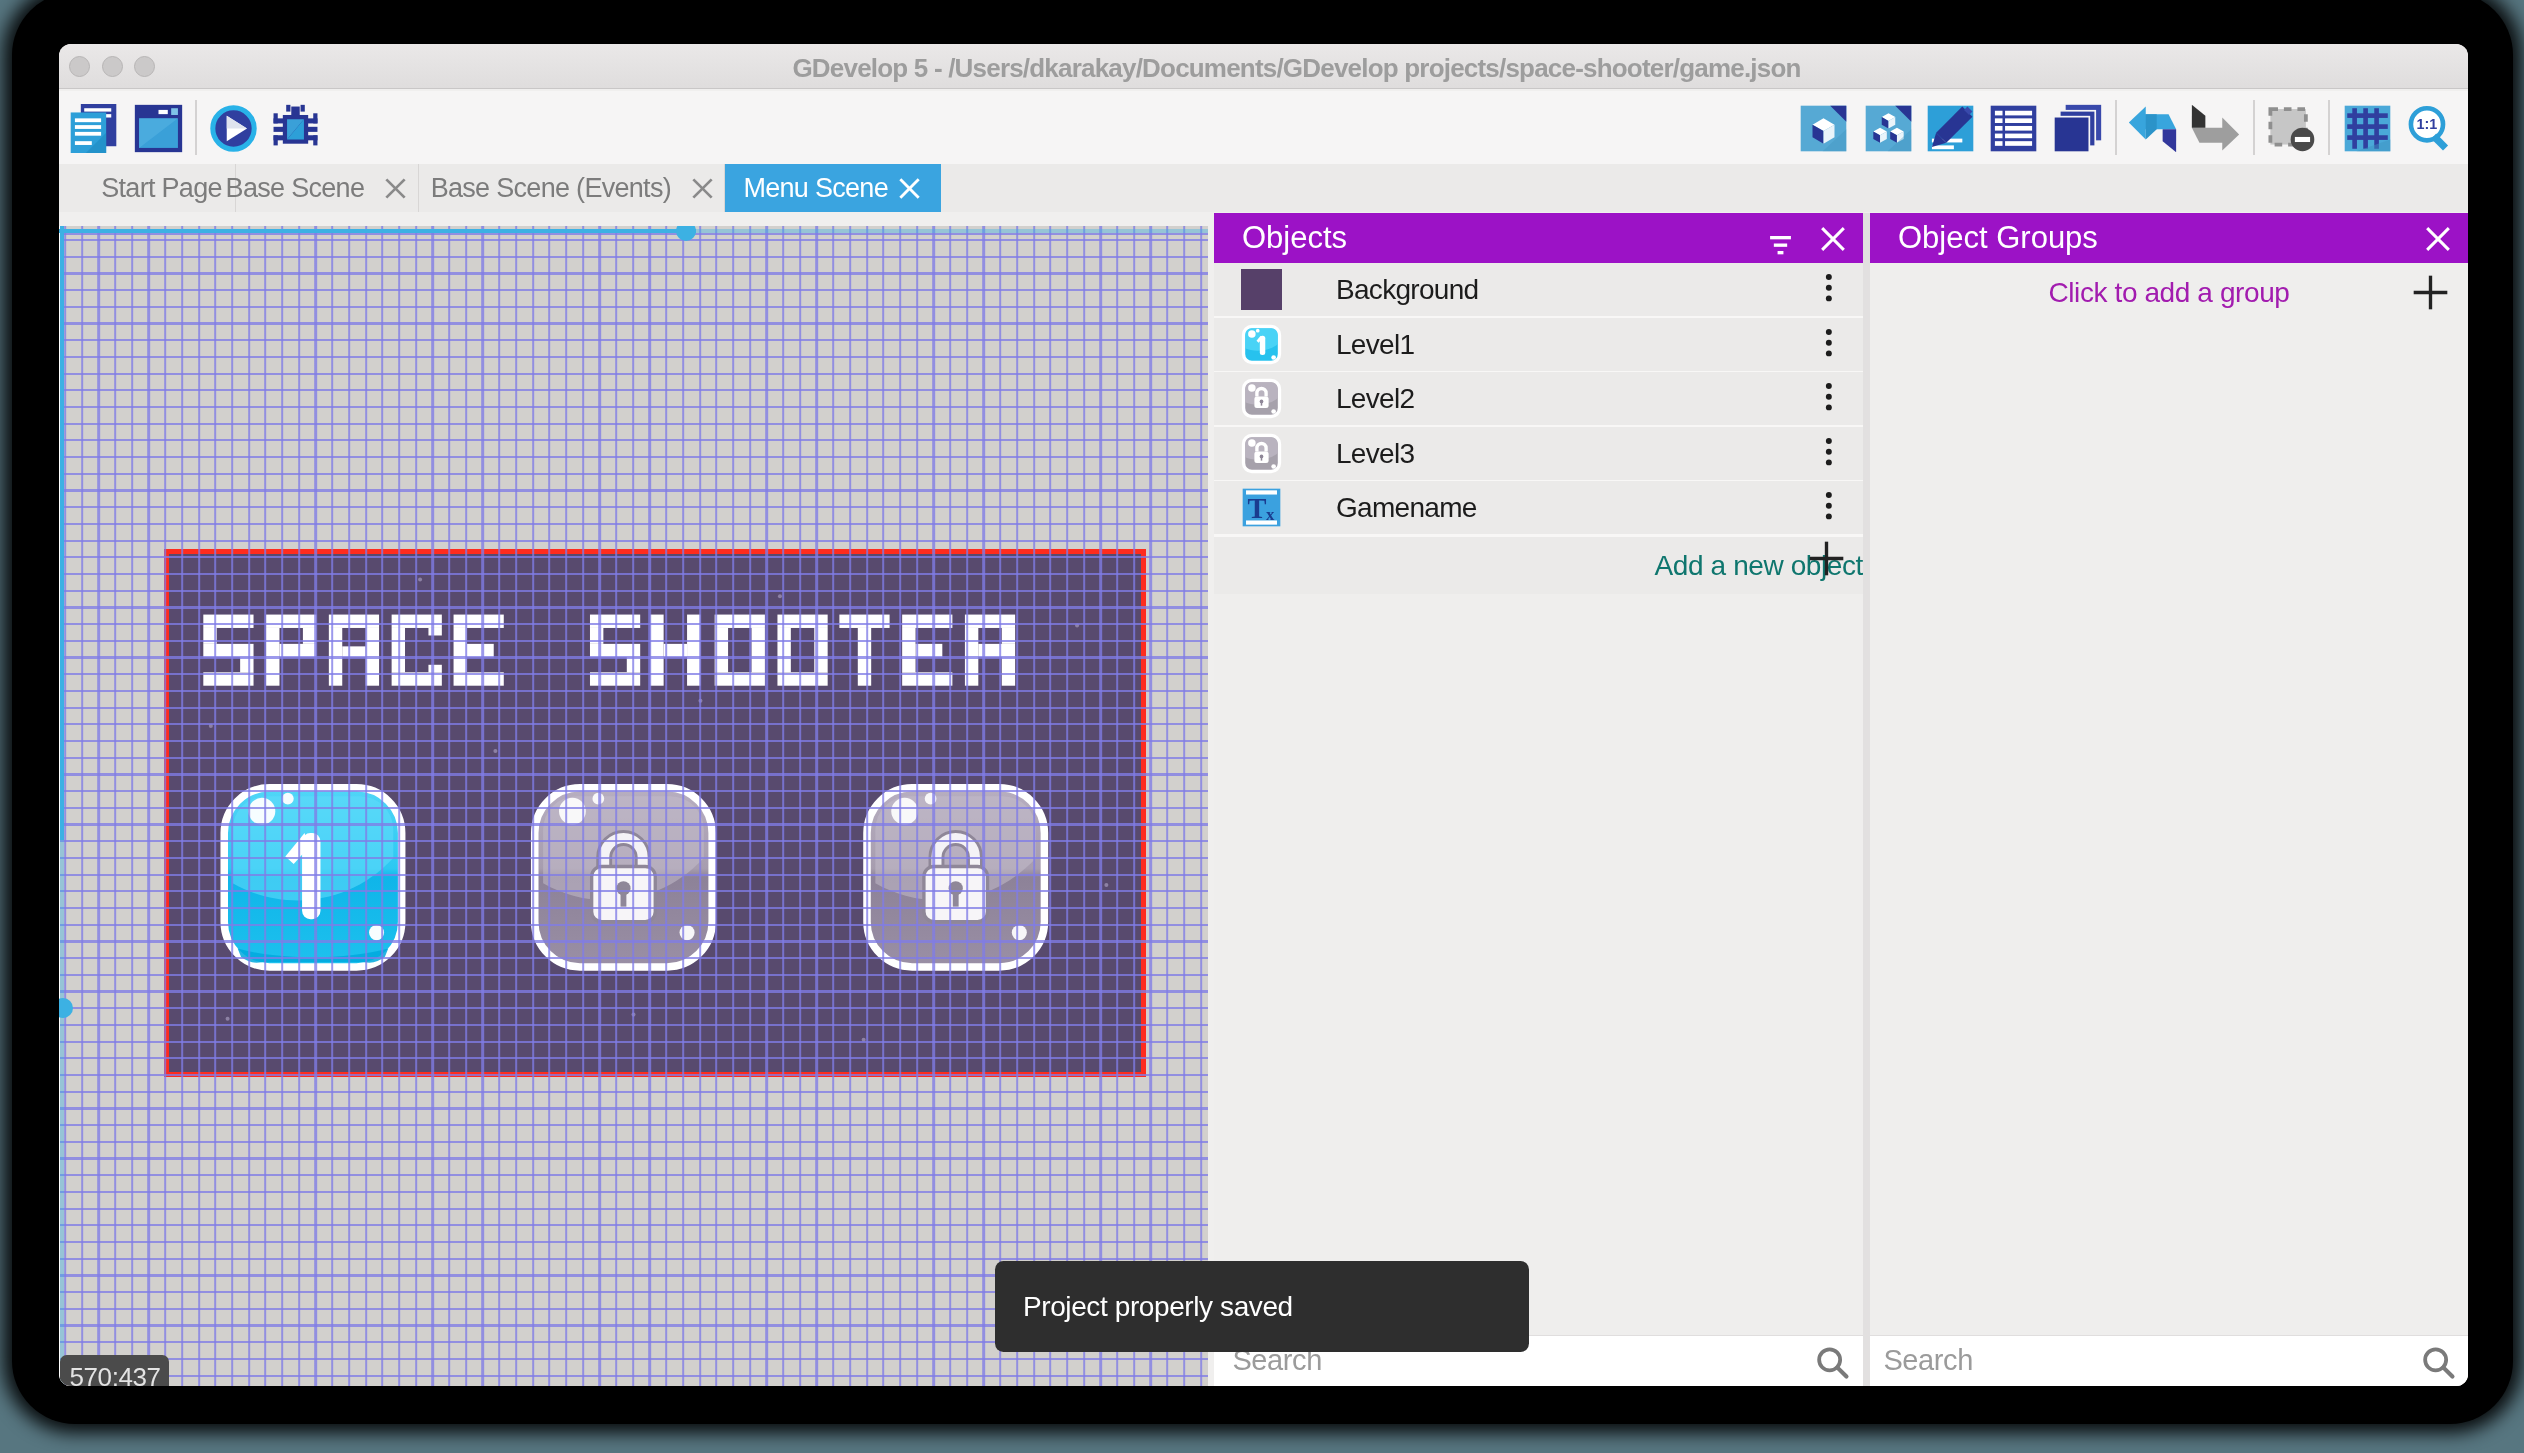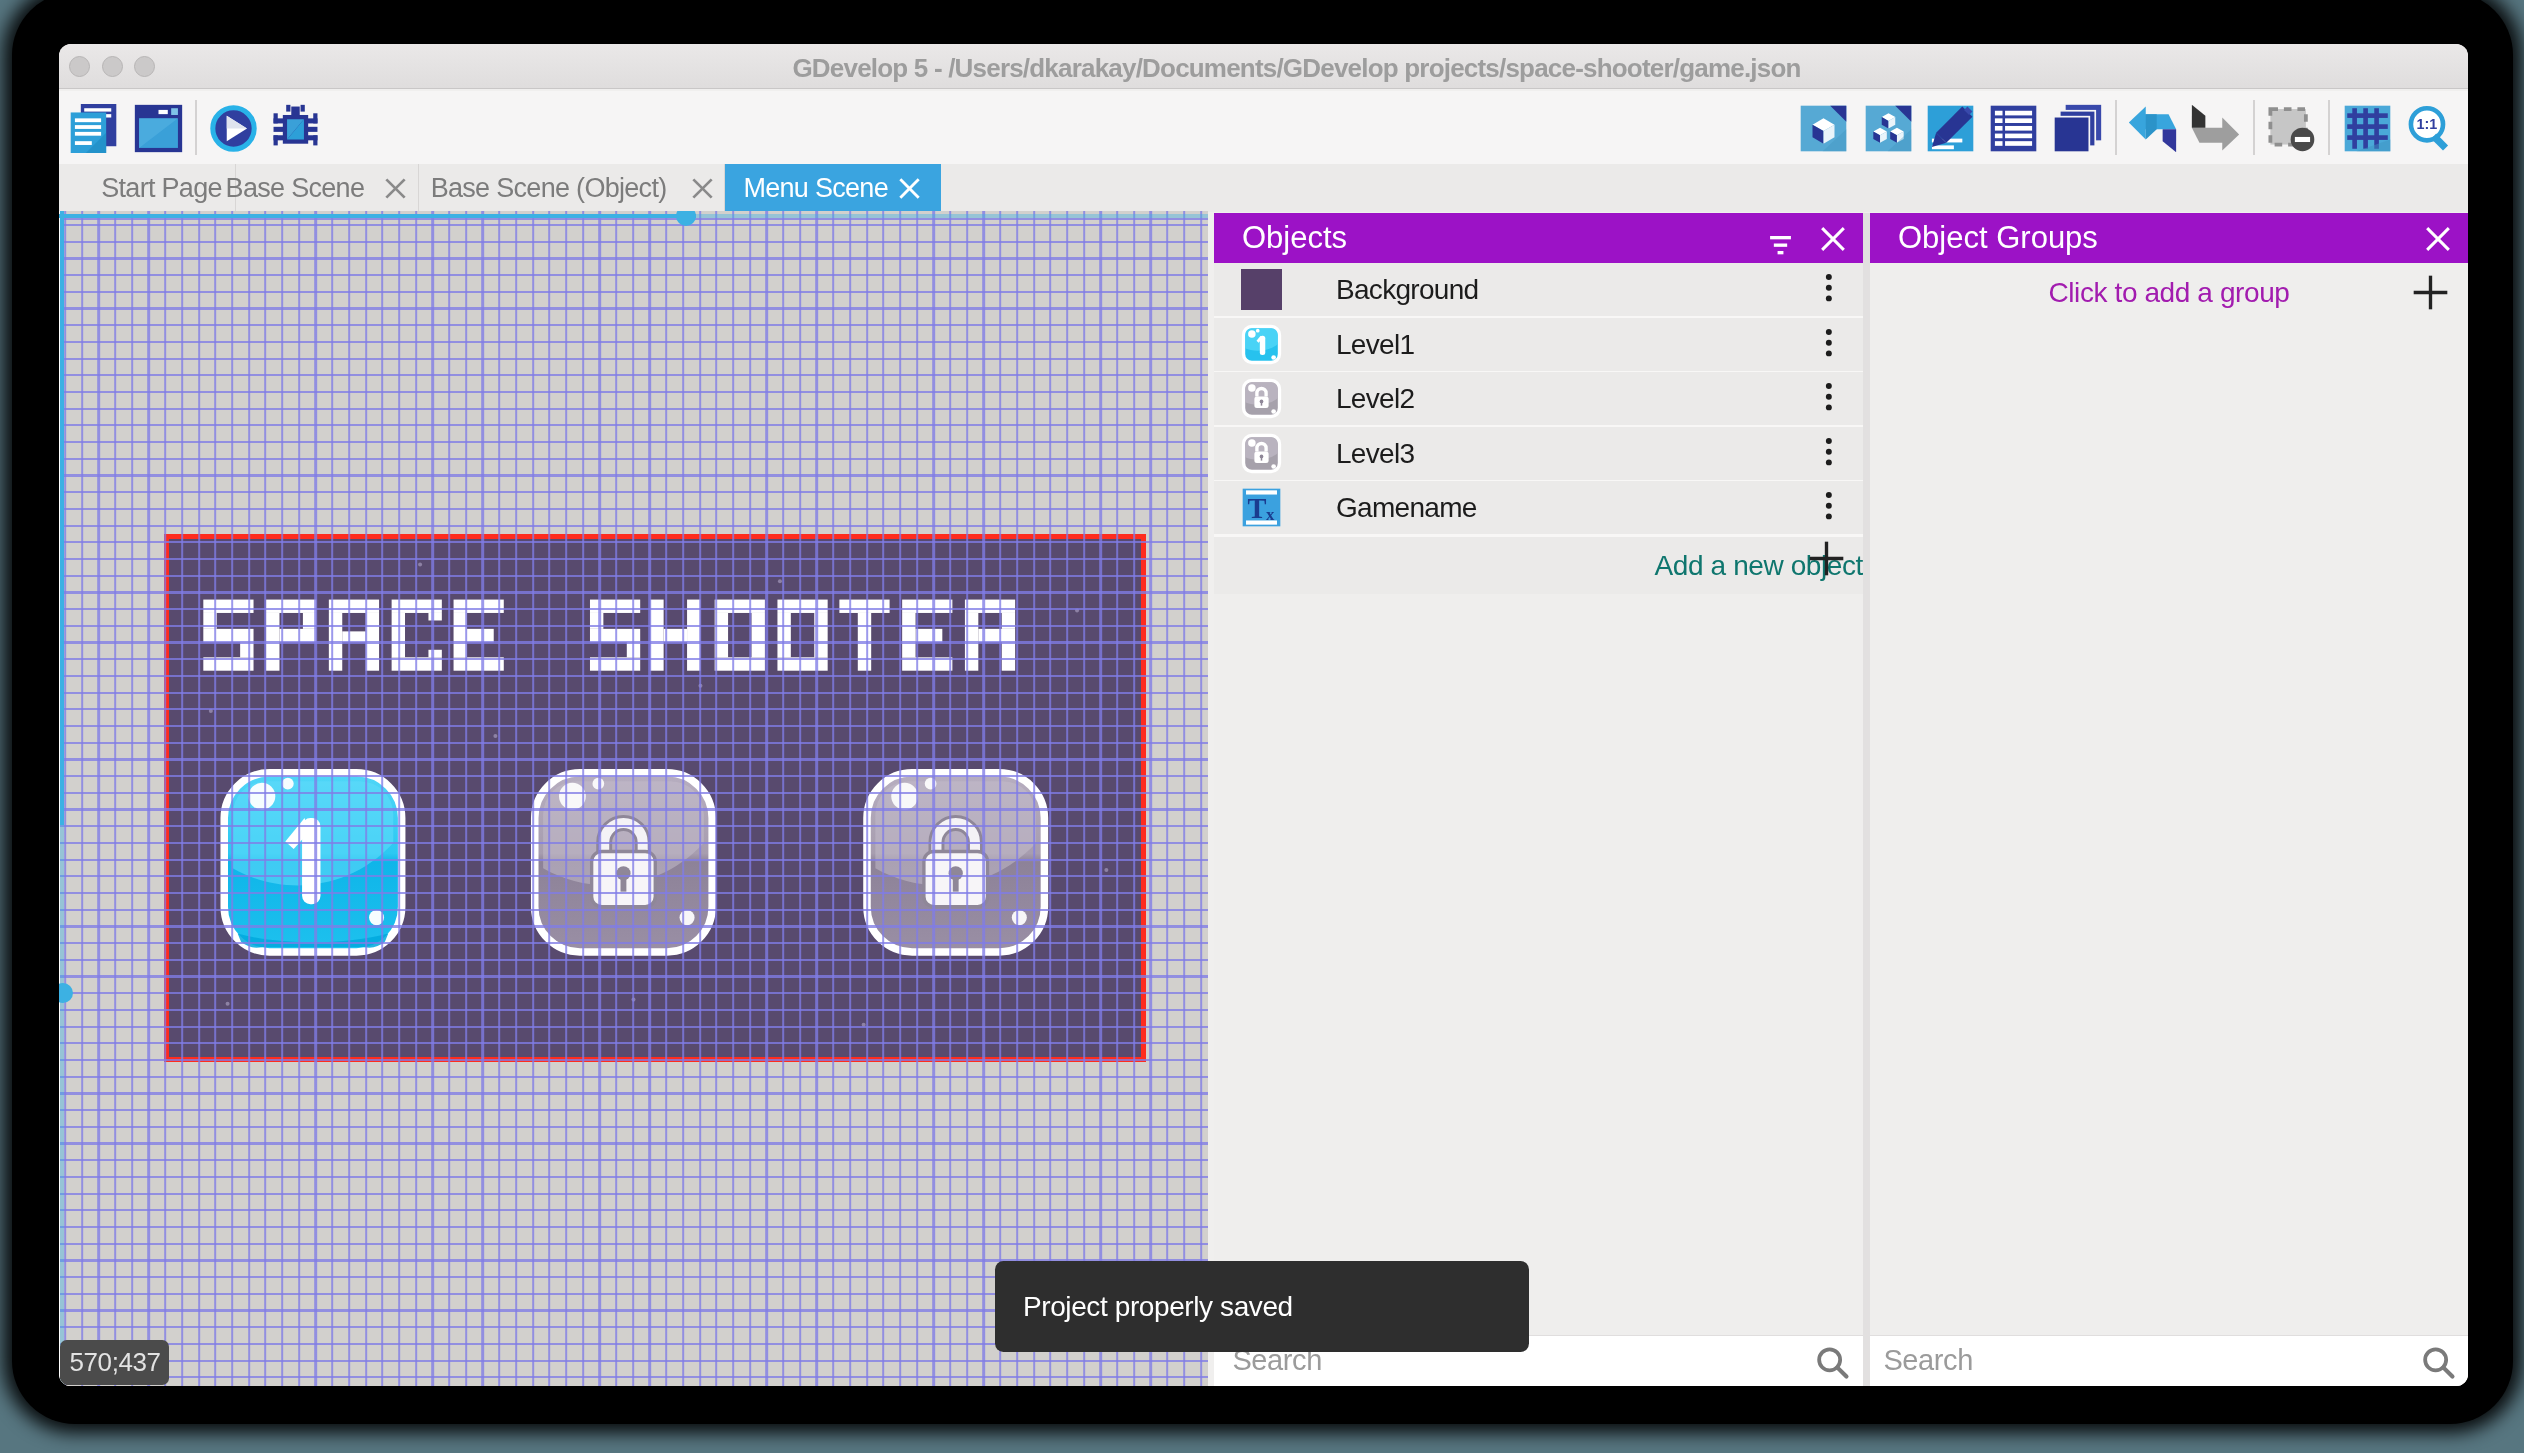--- a/index.html
+++ b/index.html
@@ -22,21 +22,21 @@
   .tsep { position:absolute; top:9.2px; width:1.7px; height:55px; background:#d4d2d2; }
   .ticon { position:absolute; top:12.6px; width:49px; height:49px; }
   
   .tabrow { position:absolute; left:0; top:120px; width:100%; height:48px; background:#ebeae9; }
   .tab { position:absolute; top:0; height:48px; line-height:48px; font-size:27px; color:#7c7c7c; letter-spacing:-0.7px;
     border-right:1.7px solid #d8d6d5; }
   .tab .lbl { position:absolute; top:0; }
   .tab svg { position:absolute; top:11.7px; }
   .tab.active { background:#3aa4e0; color:#fff; border-right:none; }
   
-  .canvas { position:absolute; left:0; top:167px; width:1149px; height:1175px;
+  .canvas { position:absolute; left:0; top:182px; width:1149px; height:1175px;
     background:#fff; overflow:hidden; }
   .canvgrid { position:absolute; left:0.8px; top:0; right:0; bottom:0; background:#d2d0cd; }
   .scene { position:absolute; left:105px; top:323px; width:982px; height:528px;
     background:#584a6e; border:5.9px solid #fe2c1e; }
   .gridoverlay { position:absolute; left:0.8px; top:0; right:0; bottom:0;
     background-image:
       repeating-linear-gradient(to right, rgba(128,124,230,.78) 0px, rgba(128,124,230,.78) 2.1px, transparent 2.1px, transparent 16.7px),
       repeating-linear-gradient(to bottom, rgba(128,124,230,.78) 0px, rgba(128,124,230,.78) 2.1px, transparent 2.1px, transparent 16.7px);
     background-position:4.2px 13px; }
   .sbtop1 { position:absolute; left:0; top:2.5px; width:637px; height:4.2px; background:#3cb1e3; }
@@ -211,21 +211,21 @@
         <span class="lbl" style="left:0; width:149px; text-align:center;">Start Page</span>
       </div>
     <div class="tab" style="left:149px; width:211px;">
         <span class="lbl" style="left:17.6px;">Base Scene</span>
       <svg style="left:175px" width="25" height="25" viewBox="0 0 30 30">
           <line x1="4" y1="4" x2="26" y2="26" stroke="#8a8a8a" stroke-width="3.2"></line>
           <line x1="26" y1="4" x2="4" y2="26" stroke="#8a8a8a" stroke-width="3.2"></line>
         </svg>
     </div>
     <div class="tab" style="left:360px; width:306px;">
-        <span class="lbl" style="left:11.7px;">Base Scene (Object)</span>
+        <span class="lbl" style="left:11.7px;">Base Scene (Events)</span>
       <svg style="left:271px" width="25" height="25" viewBox="0 0 30 30">
           <line x1="4" y1="4" x2="26" y2="26" stroke="#8a8a8a" stroke-width="3.2"></line>
           <line x1="26" y1="4" x2="4" y2="26" stroke="#8a8a8a" stroke-width="3.2"></line>
         </svg>
     </div>
     <div class="tab active" style="left:666px; width:216px;">
         <span class="lbl" style="left:18.4px;">Menu Scene</span>
       <svg style="left:172px" width="25" height="25" viewBox="0 0 30 30">
           <line x1="4" y1="4" x2="26" y2="26" stroke="#fff" stroke-width="3.4"></line>
           <line x1="26" y1="4" x2="4" y2="26" stroke="#fff" stroke-width="3.4"></line>

